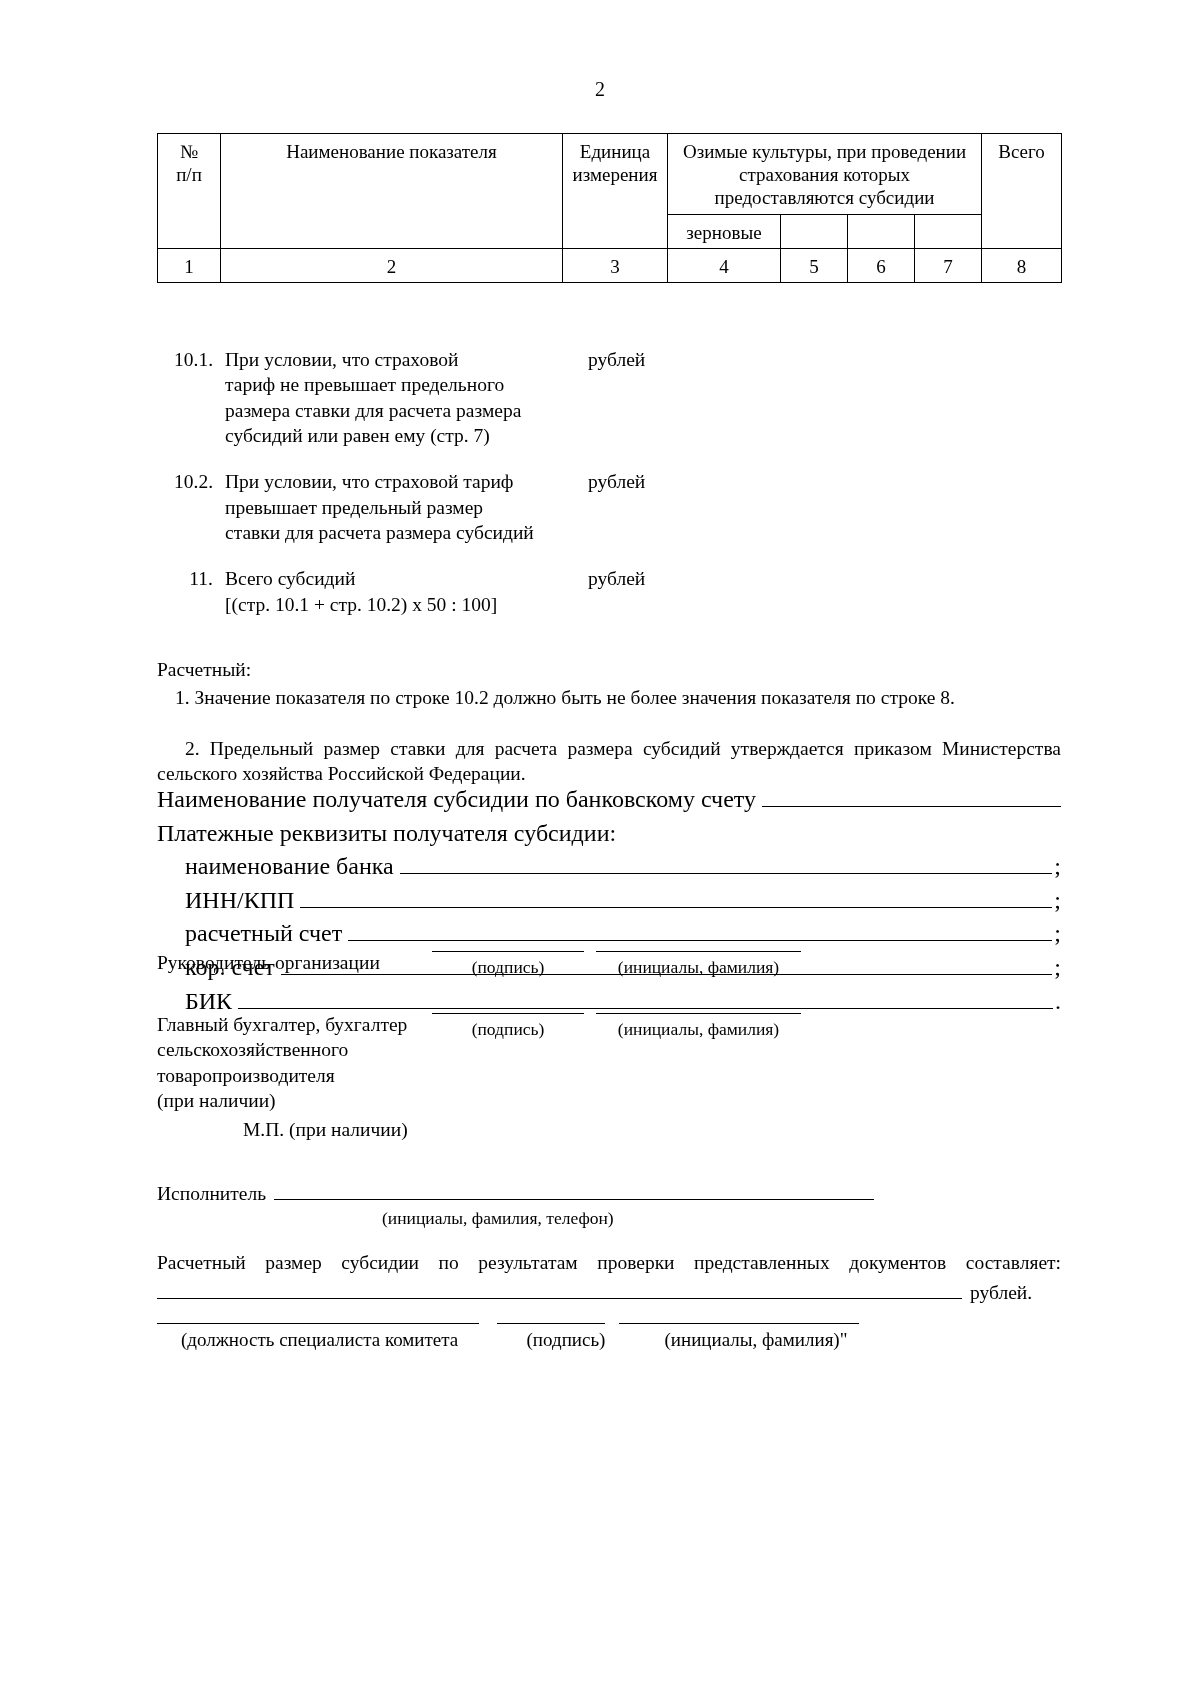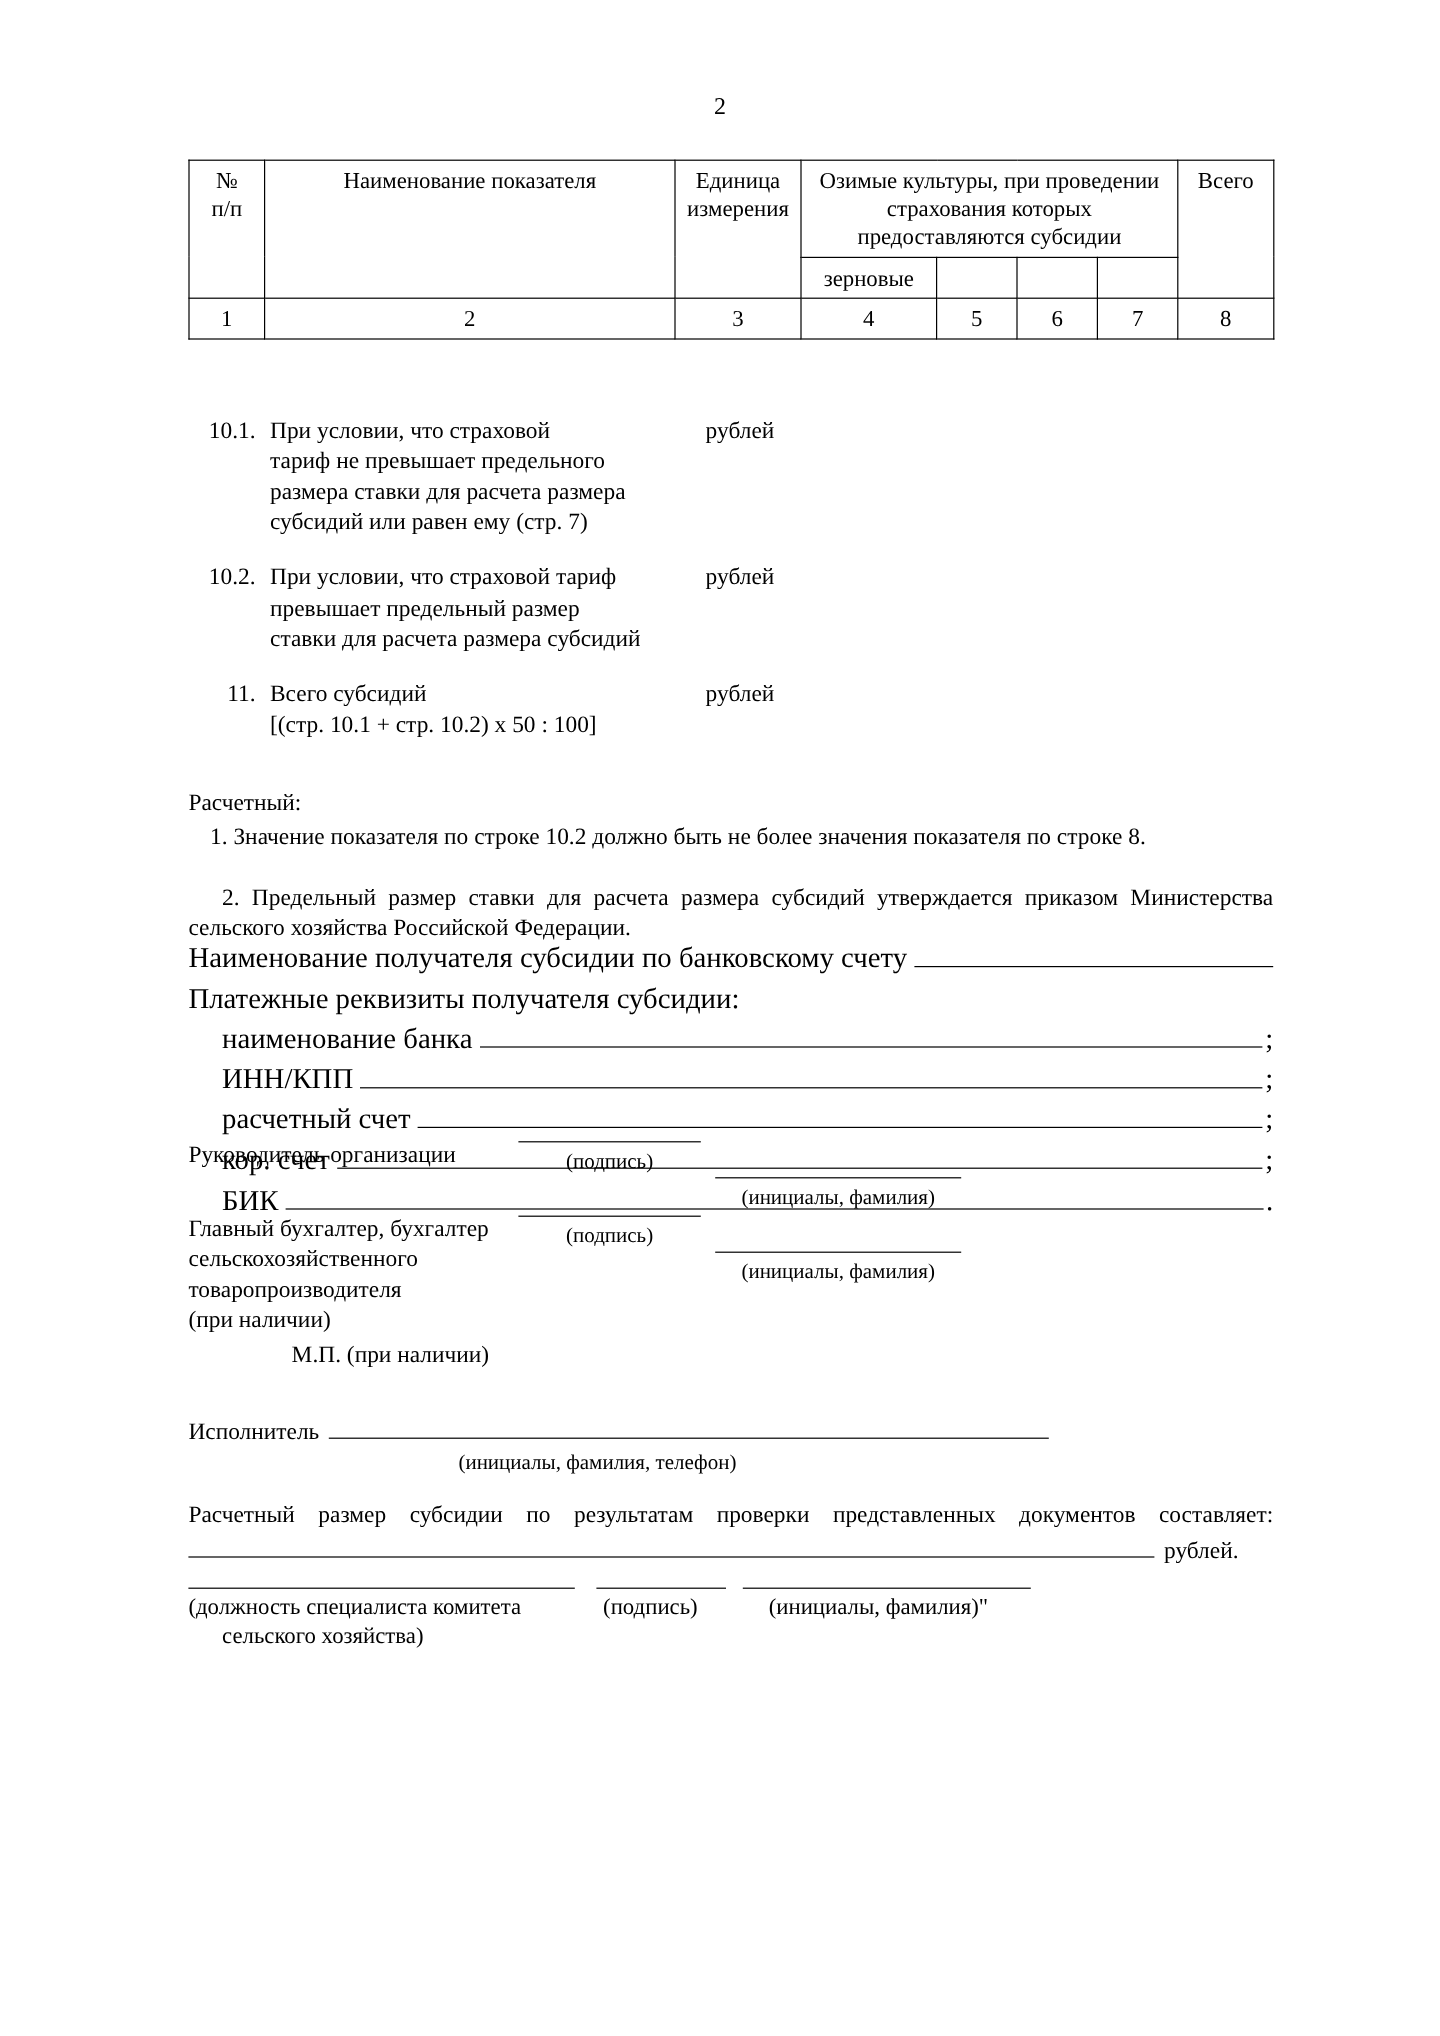--- a/index.html
+++ b/index.html
@@ -160,21 +160,21 @@
   .slot { text-align: center; }
   .slot-line {
     border-bottom: 1.4px solid #000;
     height: 1px;
   }
   .slot-cap {
     font-size: 17.5px;
     padding-top: 4px;
   }
   .slot-sign { width: 152px; margin-right: 12px; }
-  .slot-name { width: 205px; margin-top: 30px; }
+  .slot-name { width: 205px; }
   .mp {
     padding-left: 86px;
     padding-top: 4px;
   }
 
   
   .executor {
     position: absolute;
     top: 1183px;
     left: 157px;
@@ -232,21 +232,21 @@
   }
   .off-lines { display: flex; }
   .off-l1 { width: 322px; border-bottom: 1.4px solid #000; height: 1px; }
   .off-l2 { width: 108px; margin-left: 18px; border-bottom: 1.4px solid #000; height: 1px; }
   .off-l3 { width: 240px; margin-left: 14px; border-bottom: 1.4px solid #000; height: 1px; }
   .off-caps {
     display: flex;
     padding-top: 5px;
     font-size: 19px;
   }
-  .off-c1 { width: 322px; }
+  .off-c1 { width: 322px; margin-left: 24px; }
   .off-c2 { width: 126px; text-align: center; }
   .off-c3 { width: 254px; text-align: center; }
   .off-sub {
     padding-left: 28px;
     padding-top: 2px;
     font-size: 19px;
   }
 </style>
 </head>
 <body>
@@ -440,16 +440,15 @@
     <div class="off-lines">
       <span class="off-l1"></span>
       <span class="off-l2"></span>
       <span class="off-l3"></span>
     </div>
     <div class="off-caps">
       <span class="off-c1">(должность специалиста комитета</span>
       <span class="off-c2">(подпись)</span>
       <span class="off-c3">(инициалы, фамилия)"</span>
     </div>
-    <div class="off-sub">сельского хозяйства)</div>
   </div>
 
 </div>
 
 </body></html>

